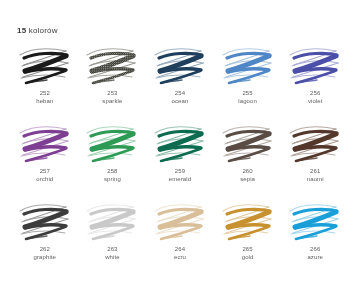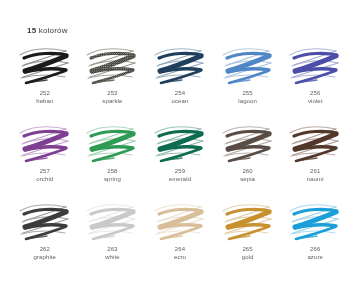--- a/index.html
+++ b/index.html
@@ -9,21 +9,21 @@
     font-family:"Liberation Sans", sans-serif;
     overflow:hidden;
   }
   #page {
     position:relative;
     width:360px; height:300px;
     background:#ffffff;
   }
   #header {
     position:absolute;
-    left:27px; top:26px;
+    left:17px; top:26px;
     font-size:8px;
     color:#3b3b3b;
     letter-spacing:0.2px;
     white-space:nowrap;
   }
   #header .count { font-weight:bold; }
   #header .word  { font-weight:normal; }
 
   #grid {
     position:absolute;

